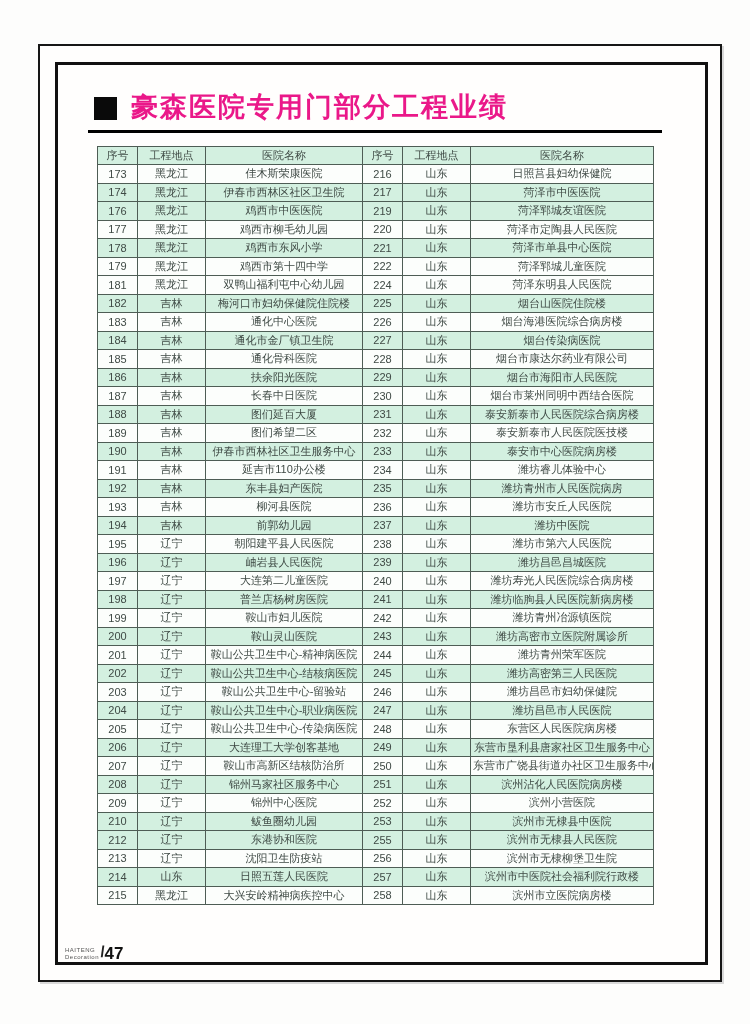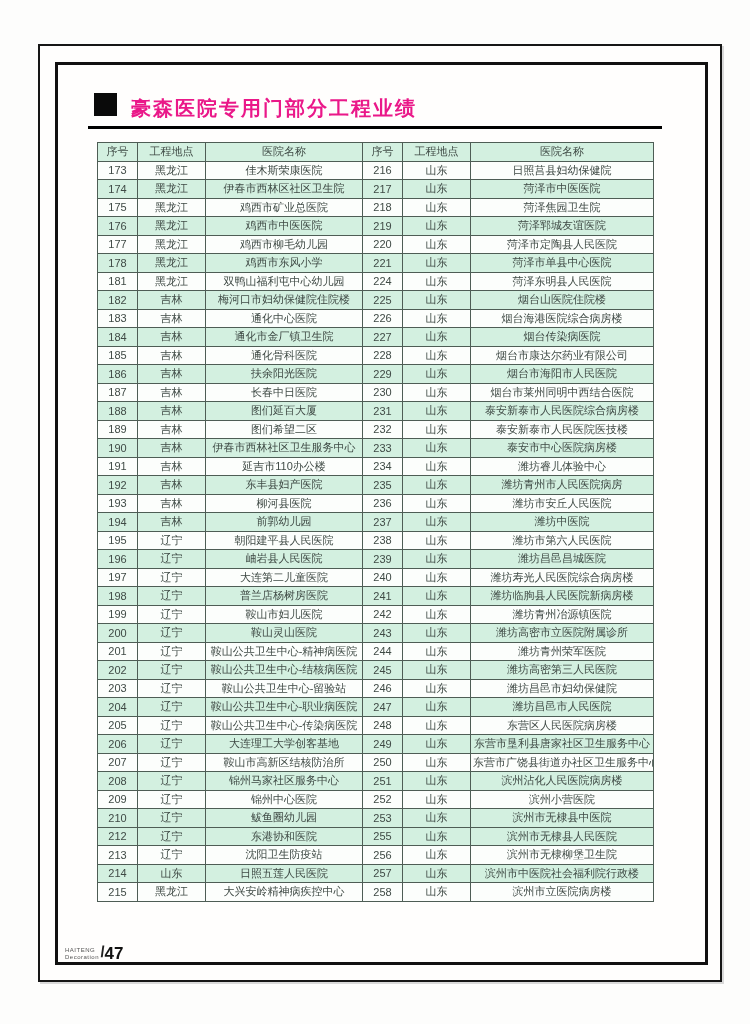--- a/index.html
+++ b/index.html
@@ -28,21 +28,21 @@
     margin: 28px 0 0 30px;
     width: 574px;
     border-bottom: 3px solid #000;
     padding-bottom: 7px;
   }
   .title-square {
     width: 23px; height: 23px; background: #0a0a0a;
     margin: 0 14px 3px 6px; flex: 0 0 auto;
   }
   .page-title {
-    font-size: 20px; font-weight: bold;
+    font-size: 27px; font-weight: bold;
     color: var(--title-color, #ea1889);
     letter-spacing: 2px;
     line-height: 1.1;
     white-space: nowrap;
   }
   table.projects {
     border-collapse: collapse;
     table-layout: fixed;
     margin: 13px 0 0 39px;
     width: 556px;
@@ -128,28 +128,20 @@
             <td>日照莒县妇幼保健院</td>
           </tr>
           <tr class="green">
             <td>174</td>
             <td>黑龙江</td>
             <td>伊春市西林区社区卫生院</td>
             <td>217</td>
             <td>山东</td>
             <td>菏泽市中医医院</td>
           </tr>
-          <tr class="white">
-            <td>175</td>
-            <td>黑龙江</td>
-            <td>鸡西市矿业总医院</td>
-            <td>218</td>
-            <td>山东</td>
-            <td>菏泽焦园卫生院</td>
-          </tr>
           <tr class="green">
             <td>176</td>
             <td>黑龙江</td>
             <td>鸡西市中医医院</td>
             <td>219</td>
             <td>山东</td>
             <td>菏泽郓城友谊医院</td>
           </tr>
           <tr class="white">
             <td>177</td>
@@ -159,20 +151,28 @@
             <td>山东</td>
             <td>菏泽市定陶县人民医院</td>
           </tr>
           <tr class="green">
             <td>178</td>
             <td>黑龙江</td>
             <td>鸡西市东风小学</td>
             <td>221</td>
             <td>山东</td>
             <td>菏泽市单县中心医院</td>
+          </tr>
+          <tr class="white">
+            <td>179</td>
+            <td>黑龙江</td>
+            <td>鸡西市第十四中学</td>
+            <td>222</td>
+            <td>山东</td>
+            <td>菏泽郓城儿童医院</td>
           </tr>
           <tr class="white">
             <td>181</td>
             <td>黑龙江</td>
             <td>双鸭山福利屯中心幼儿园</td>
             <td>224</td>
             <td>山东</td>
             <td>菏泽东明县人民医院</td>
           </tr>
           <tr class="green">

